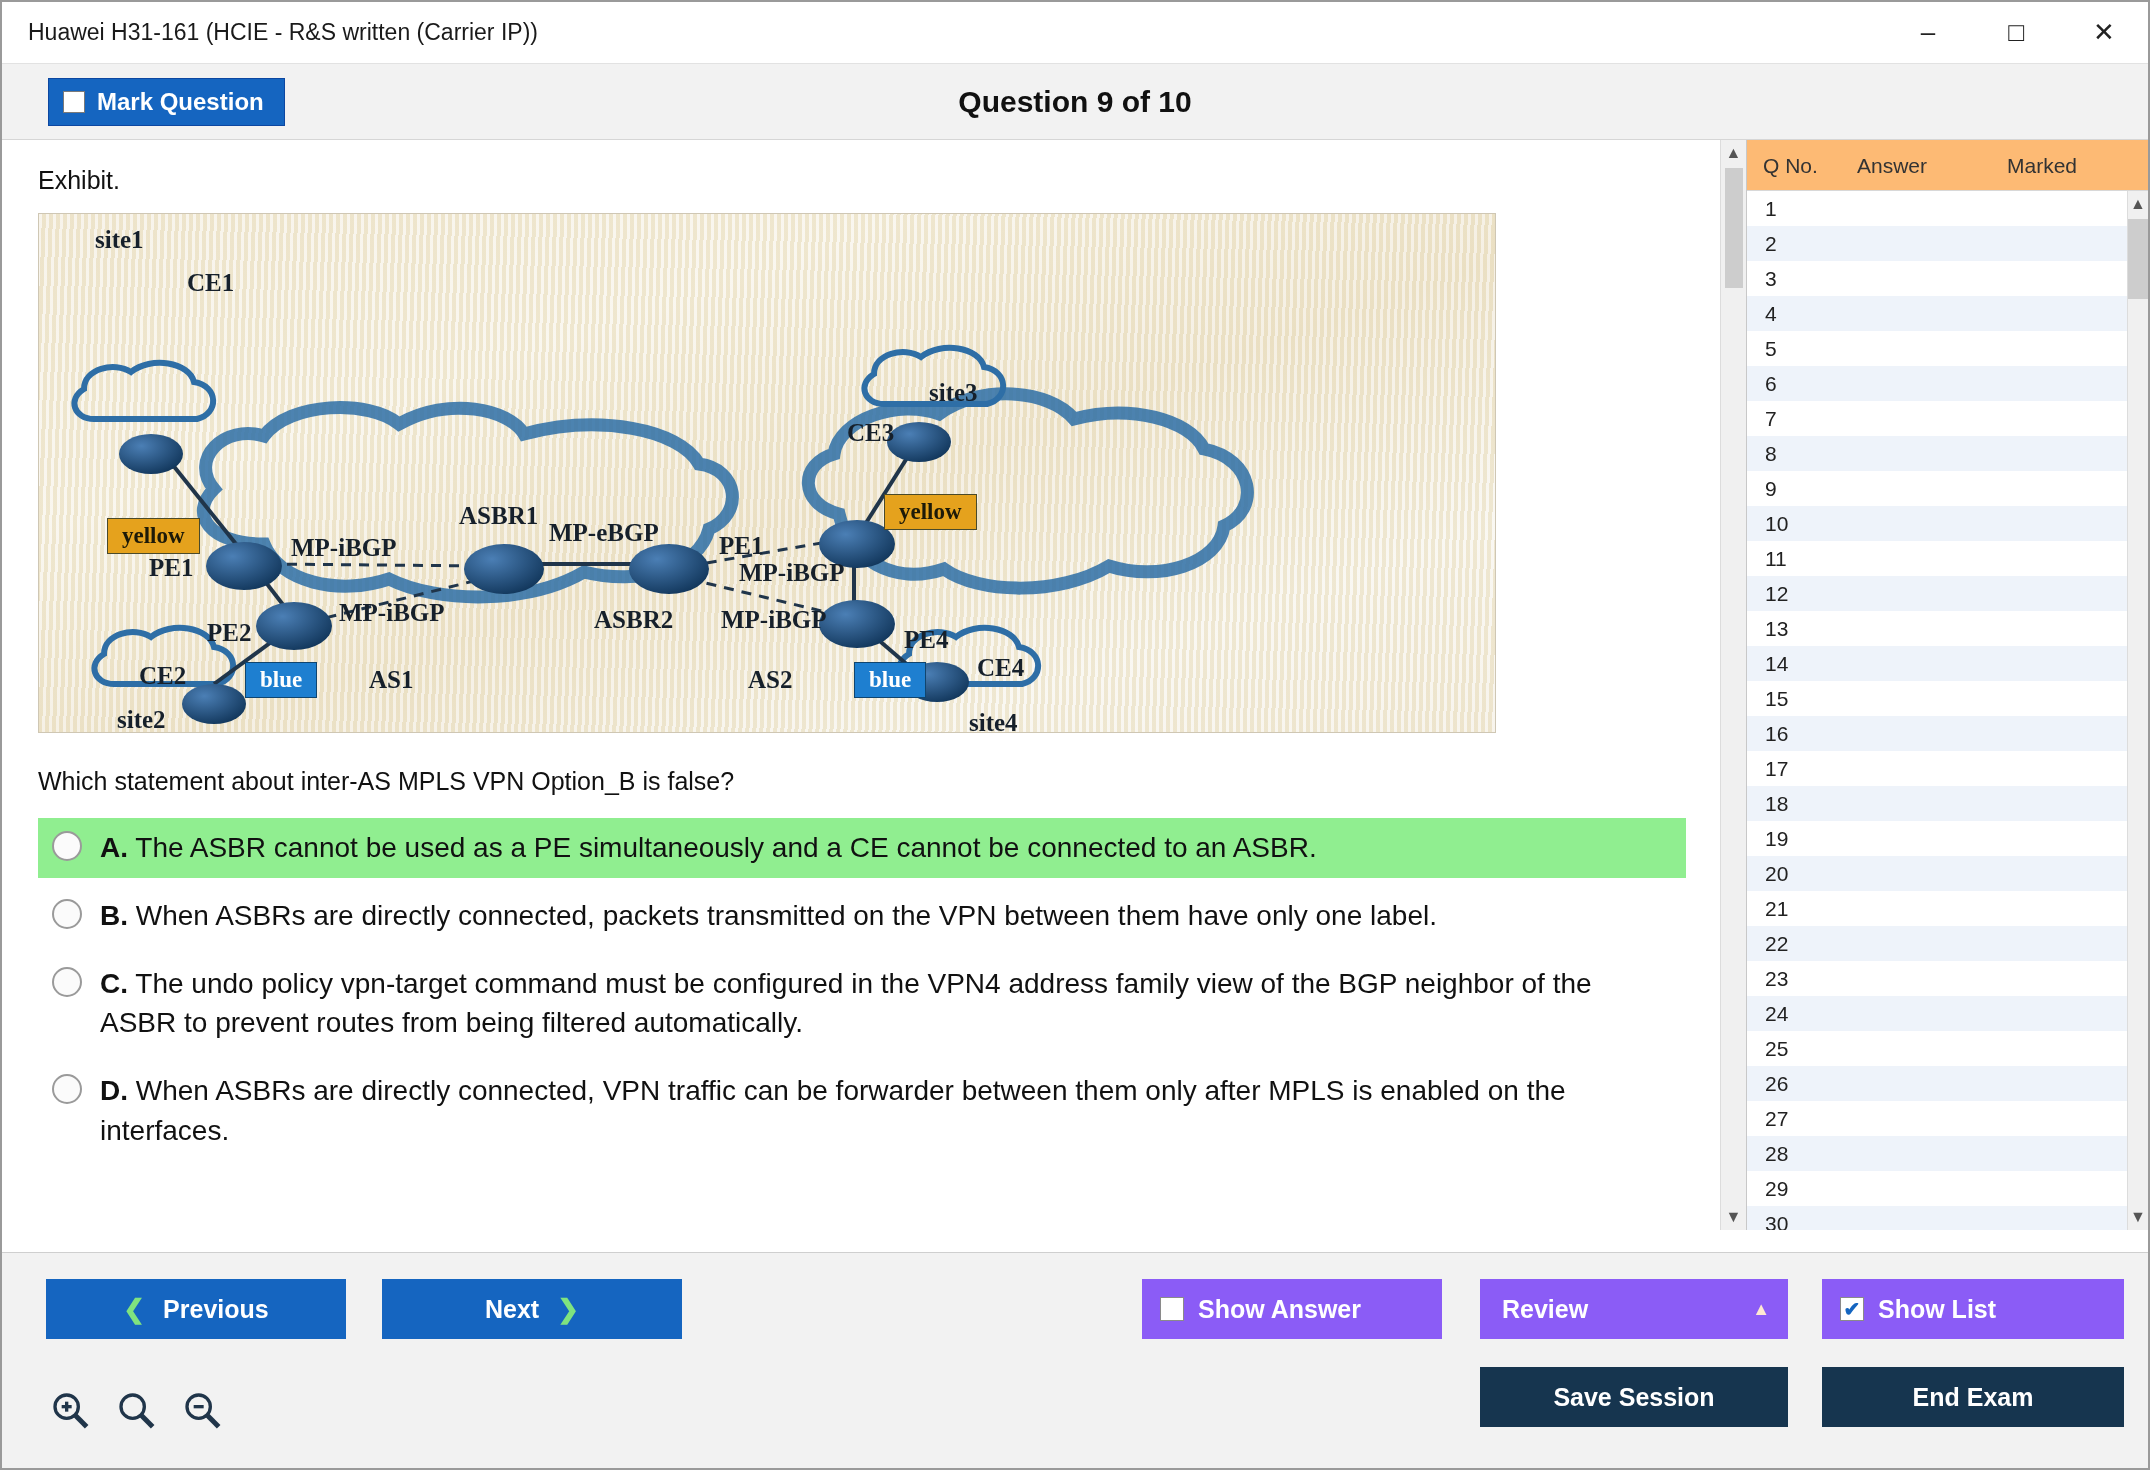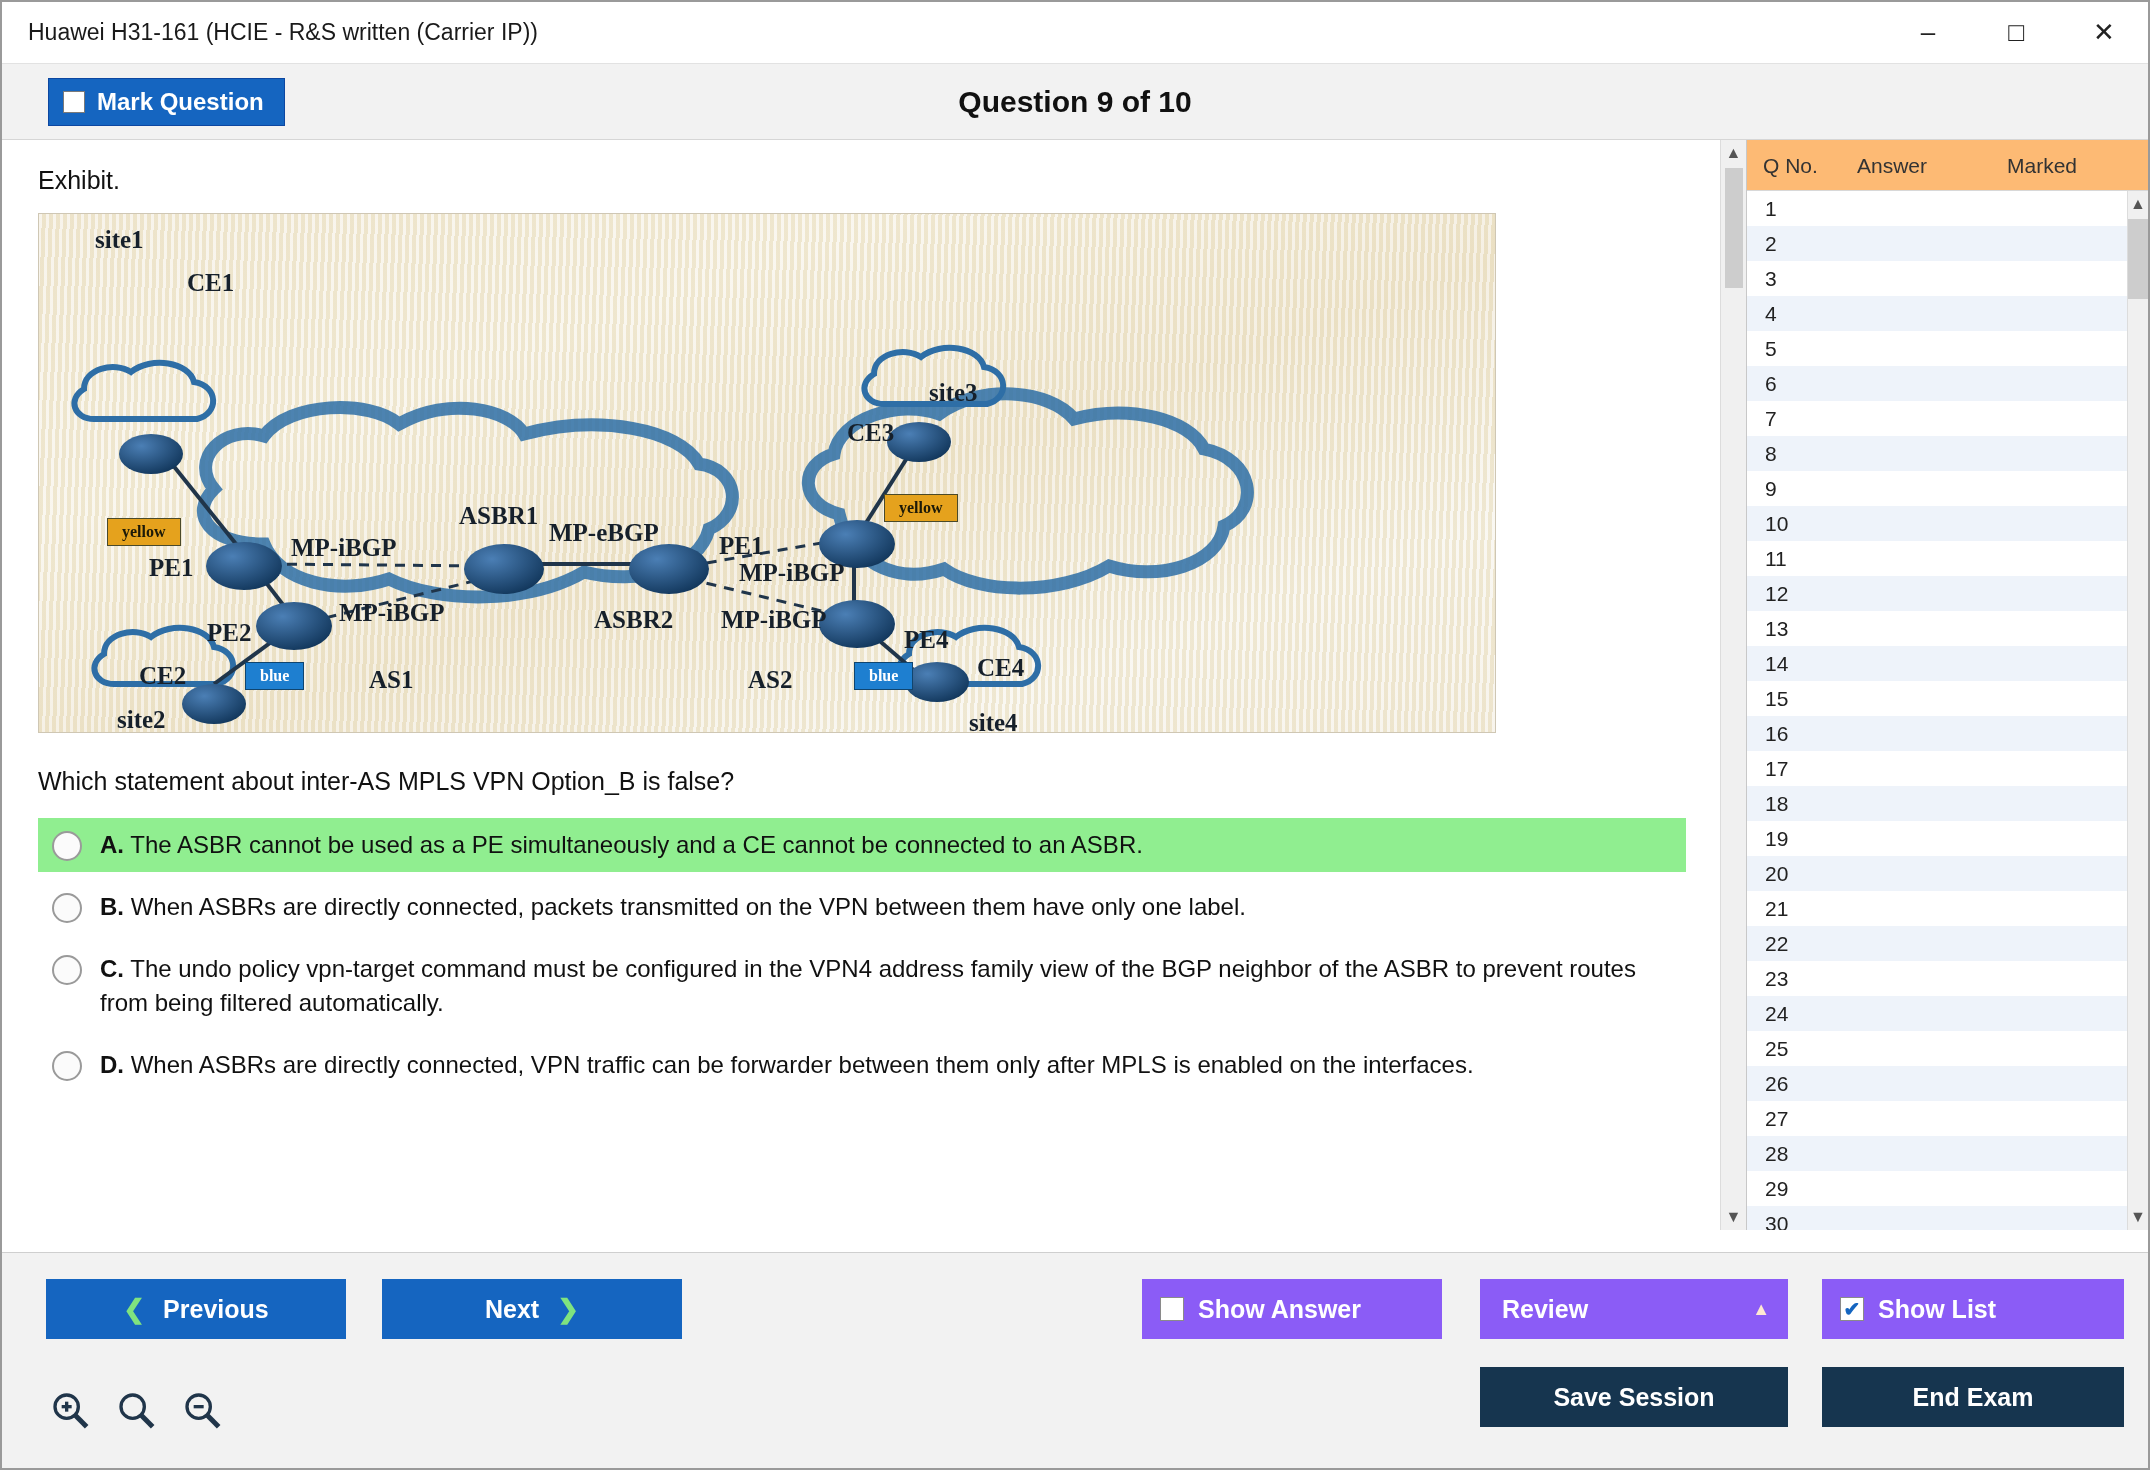--- a/index.html
+++ b/index.html
@@ -104,42 +104,42 @@
     font-family: "Liberation Serif", serif;
     font-weight: bold;
     font-size: 25px;
     color: #16202b;
     white-space: nowrap;
   }
   .tagbox {
     position: absolute;
     font-family: "Liberation Serif", serif;
     font-weight: bold;
-    font-size: 16px;
+    font-size: 23px;
     padding: 4px 14px;
     white-space: nowrap;
     border: 1px solid #4a4a2a;
   }
   .tag-yellow { background: #e5a21d; color: #1d1a08; }
   .tag-blue { background: #1e7fd0; color: #ffffff; border-color: #10456f; }
 
   
   .qtext {
     font-size: 25px;
     color: #111;
     margin: 34px 0 22px 0;
   }
   .options { margin-top: 10px; }
   .option {
     display: flex;
     align-items: flex-start;
     gap: 18px;
     padding: 10px 8px 10px 14px;
     margin-bottom: 8px;
-    font-size: 24px;
+    font-size: 28px;
     color: #111;
     line-height: 1.42;
   }
   .option.correct { background: #90ee90; }
   .radio {
     flex: 0 0 auto;
     width: 30px; height: 30px;
     border: 2px solid #9a9a9a;
     border-radius: 50%;
     background: #fbfbfb;

